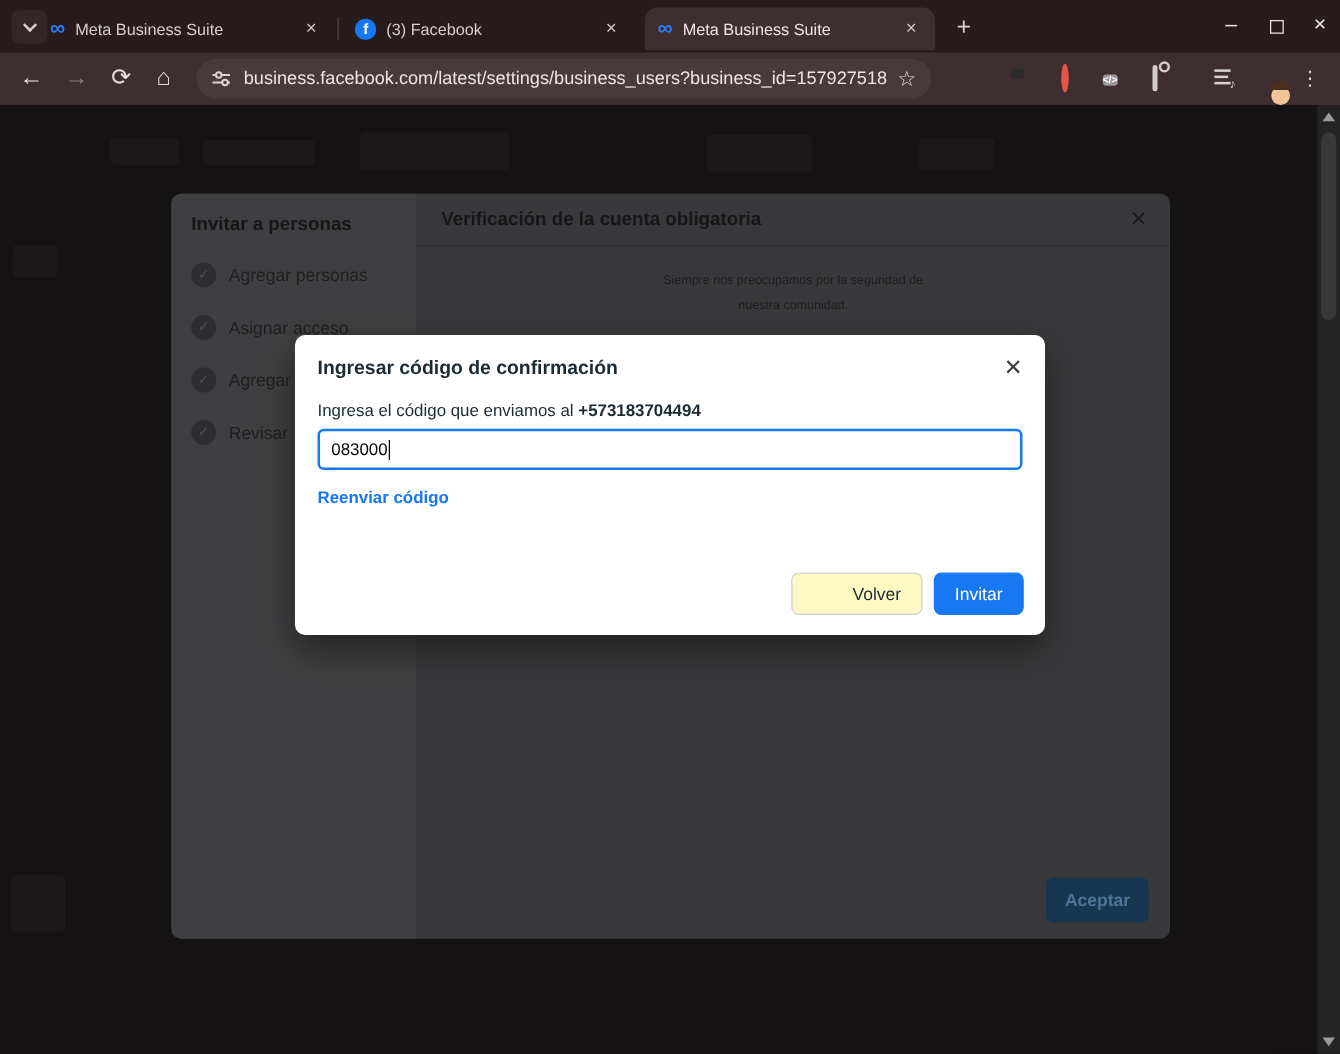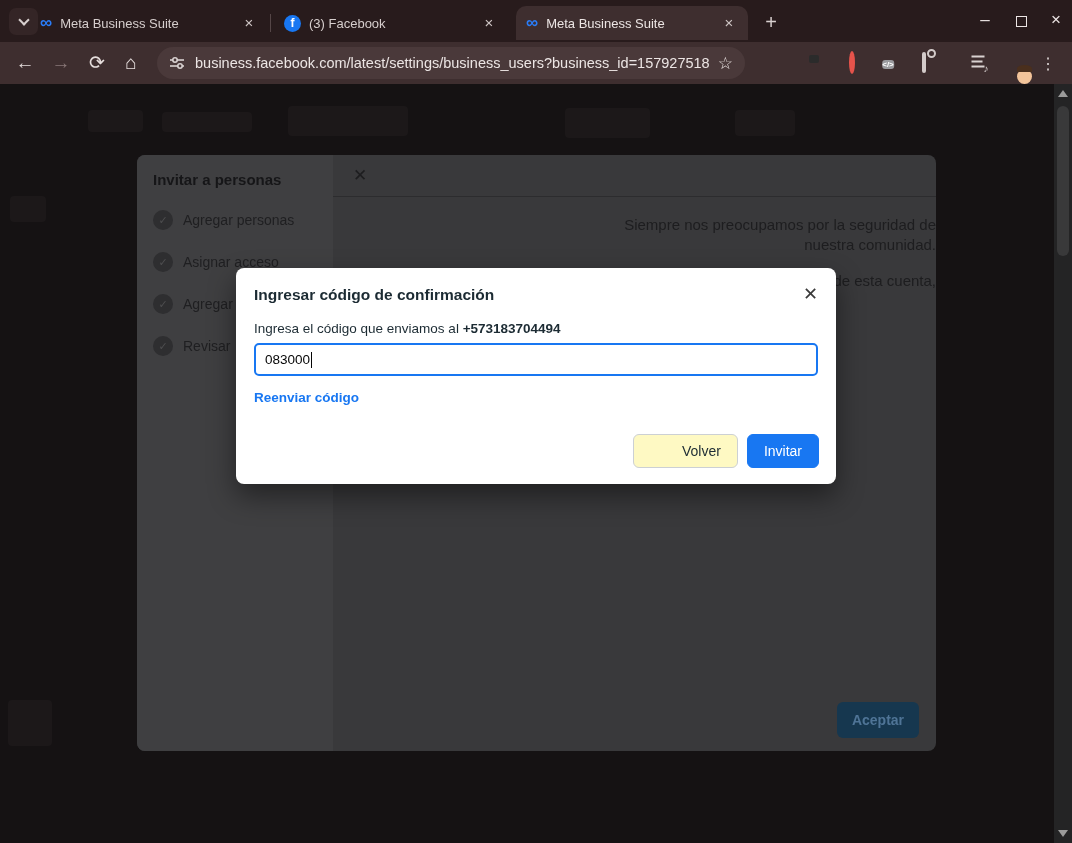--- a/index.html
+++ b/index.html
@@ -81,28 +81,28 @@
   .bg-side h2 { font-size:15px; color:#161618; }
   .step { display:flex; align-items:center; margin-top:22px; }
   .step .circ { width:20px; height:20px; border-radius:50%; background:#2e2e30; color:#4e4e50;
                 font-size:11px; text-align:center; line-height:20px; margin-right:10px; }
   .step .lbl { font-size:14px; color:#1f1f21; }
   .bg-main { position:absolute; left:196px; top:0; right:0; bottom:0; }
   .bg-head { height:42px; border-bottom:1px solid rgba(0,0,0,.22); display:flex; align-items:center;
              padding:0 18px 0 20px; }
   .bg-head h1 { font-size:15px; color:#161618; flex:1; }
   .bg-close { color:#1d1d1f; font-size:17px; }
-  .bg-body { text-align:right; font-size:15px; color:#1d1d1f; line-height:20px; padding-top:18px; }
+  .bg-body { text-align:center; font-size:10px; color:#1d1d1f; line-height:20px; padding-top:18px; }
   .bg-body .p2 { margin-top:16px; }
   .aceptar { position:absolute; right:17px; bottom:13px; width:82px; height:36px; border-radius:6px;
              background:#16374f; color:#4f7496; font-size:14px; font-weight:bold; border:none;
              text-align:center; line-height:36px; }
 
   
-  .modal { position:absolute; left:236px; top:268px; width:600px; height:216px; background:#ffffff;
+  .modal { position:absolute; left:236px; top:268px; width:600px; height:240px; background:#ffffff;
            border-radius:8px; box-shadow:0 12px 28px rgba(0,0,0,.45); padding:18px 18px; color:#1c2b33; }
   .modal-head { display:flex; align-items:flex-start; }
   .modal-head h1 { font-size:15.5px; font-weight:bold; flex:1; }
   .modal-close { color:#3a3a3a; font-size:18px; line-height:16px; }
   .modal-sub { margin-top:17px; font-size:13.5px; }
   .modal-sub b { font-weight:bold; }
   .field-label { margin-top:19px; font-size:13px; font-weight:bold; }
   .code-input { margin-top:7px; height:33px; border:2px solid #1877f2; border-radius:5px;
                 display:flex; align-items:center; padding:0 9px; font-size:13.5px; color:#050505; }
   .caret { display:inline-block; width:1px; height:16px; background:#050505; margin-left:1px; }
@@ -204,20 +204,21 @@
       <span class="circ">✓</span>
       <span class="lbl">Agregar</span>
     </div>
     <div class="step">
       <span class="circ">✓</span>
       <span class="lbl">Revisar</span>
     </div>
   </div>
   <div class="bg-main">
     <div class="bg-head">
+      <h1>Verificación de la cuenta obligatoria</h1>
       <span class="bg-close">✕</span>
     </div>
     <div class="bg-body">
       <div>Siempre nos preocupamos por la seguridad de</div>
       <div>nuestra comunidad.</div>
       <div class="p2">Para mantener la seguridad de esta cuenta,</div>
     </div>
     <div class="aceptar">Aceptar</div>
   </div>
 </div>

